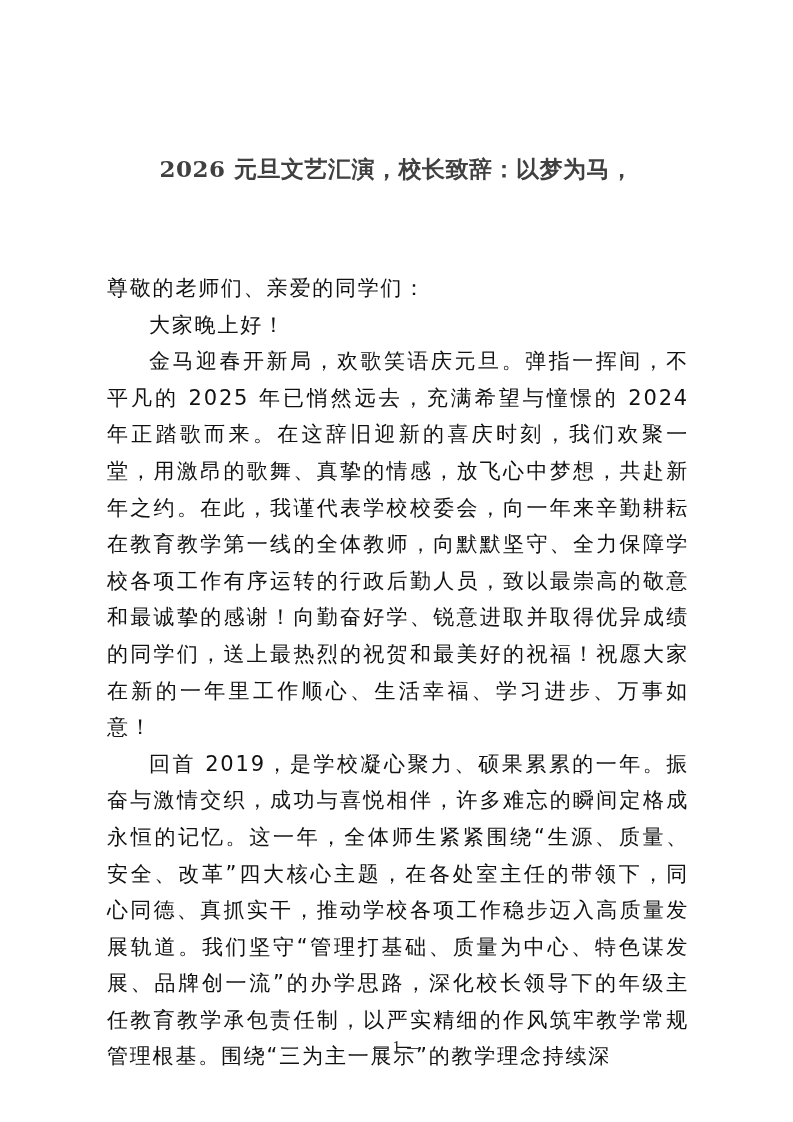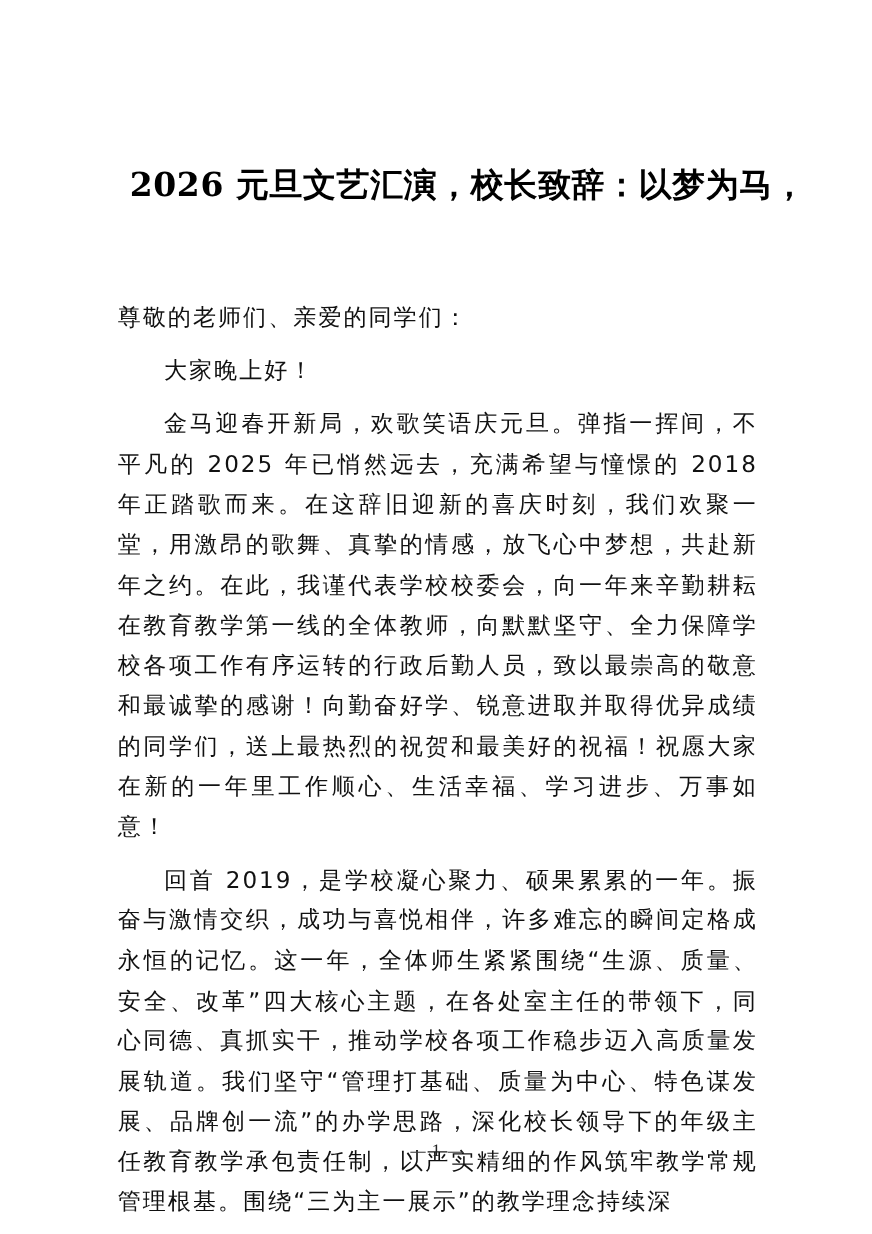--- a/index.html
+++ b/index.html
@@ -2,53 +2,53 @@
 <html><head>
 <meta charset="utf-8">
 <style>
   html, body { margin: 0; padding: 0; background: #ffffff; }
   body { width: 793px; height: 1122px; position: relative; overflow: hidden; }
   .page {
     position: absolute; left: 0; top: 0; width: 793px; height: 1122px; background: #fff;
   }
   .title {
     position: absolute; left: 60px; width: 673px; top: 148px;
-    text-align: right;
+    text-align: center;
     font-family: "DejaVu Serif", "Liberation Serif", serif;
-    font-weight: bold; font-size: 30px; line-height: 42px; color: #000000;
+    font-weight: bold; font-size: 23px; line-height: 42px; color: #404040;
     letter-spacing: 0.5px;
   }
   .body {
     position: absolute; left: 107px; width: 582px; top: 270px;
     font-family: "DejaVu Sans", "Liberation Sans", sans-serif;
     font-size: 21px; line-height: 36.6px; color: #111;
     letter-spacing: 1.8px;
     text-align: justify;
   }
   .body p { margin: 0; text-indent: 0; }
-  .body p.indent { text-indent: 2em; margin-top: 12px; }
+  .body p.indent { text-indent: 2em; }
   .footer {
     position: absolute; left: 0; width: 793px; top: 1038px;
     text-align: center;
     font-family: "Liberation Serif", "DejaVu Serif", serif;
     font-size: 16px; color: #222;
   }
   .dash { display: inline-block; width: 14px; height: 1px; background: #444; vertical-align: middle; margin: 0 6px; }
 </style>
 </head>
 <body>
 
 <div class="page">
   <div class="title">
     <div>2026 元旦文艺汇演，校长致辞：以梦为马，</div>
   </div>
 
   <div class="body">
     <p>尊敬的老师们、亲爱的同学们：</p>
     <p class="indent">大家晚上好！</p>
-    <p class="indent">金马迎春开新局，欢歌笑语庆元旦。弹指一挥间，不平凡的 2025 年已悄然远去，充满希望与憧憬的 2018 年正踏歌而来。在这辞旧迎新的喜庆时刻，我们欢聚一堂，用激昂的歌舞、真挚的情感，放飞心中梦想，共赴新年之约。在此，我谨代表学校校委会，向一年来辛勤耕耘在教育教学第一线的全体教师，向默默坚守、全力保障学校各项工作有序运转的行政后勤人员，致以最崇高的敬意和最诚挚的感谢！向勤奋好学、锐意进取并取得优异成绩的同学们，送上最热烈的祝贺和最美好的祝福！祝愿大家在新的一年里工作顺心、生活幸福、学习进步、万事如意！</p>
+    <p class="indent">金马迎春开新局，欢歌笑语庆元旦。弹指一挥间，不平凡的 2025 年已悄然远去，充满希望与憧憬的 2024 年正踏歌而来。在这辞旧迎新的喜庆时刻，我们欢聚一堂，用激昂的歌舞、真挚的情感，放飞心中梦想，共赴新年之约。在此，我谨代表学校校委会，向一年来辛勤耕耘在教育教学第一线的全体教师，向默默坚守、全力保障学校各项工作有序运转的行政后勤人员，致以最崇高的敬意和最诚挚的感谢！向勤奋好学、锐意进取并取得优异成绩的同学们，送上最热烈的祝贺和最美好的祝福！祝愿大家在新的一年里工作顺心、生活幸福、学习进步、万事如意！</p>
     <p class="indent">回首 2019，是学校凝心聚力、硕果累累的一年。振奋与激情交织，成功与喜悦相伴，许多难忘的瞬间定格成永恒的记忆。这一年，全体师生紧紧围绕“生源、质量、安全、改革”四大核心主题，在各处室主任的带领下，同心同德、真抓实干，推动学校各项工作稳步迈入高质量发展轨道。我们坚守“管理打基础、质量为中心、特色谋发展、品牌创一流”的办学思路，深化校长领导下的年级主任教育教学承包责任制，以严实精细的作风筑牢教学常规管理根基。围绕“三为主一展示”的教学理念持续深</p>
   </div>
 
   <div class="footer">
     <span class="dash"></span><span>1</span><span class="dash"></span>
   </div>
 </div>
 
 </body></html>

